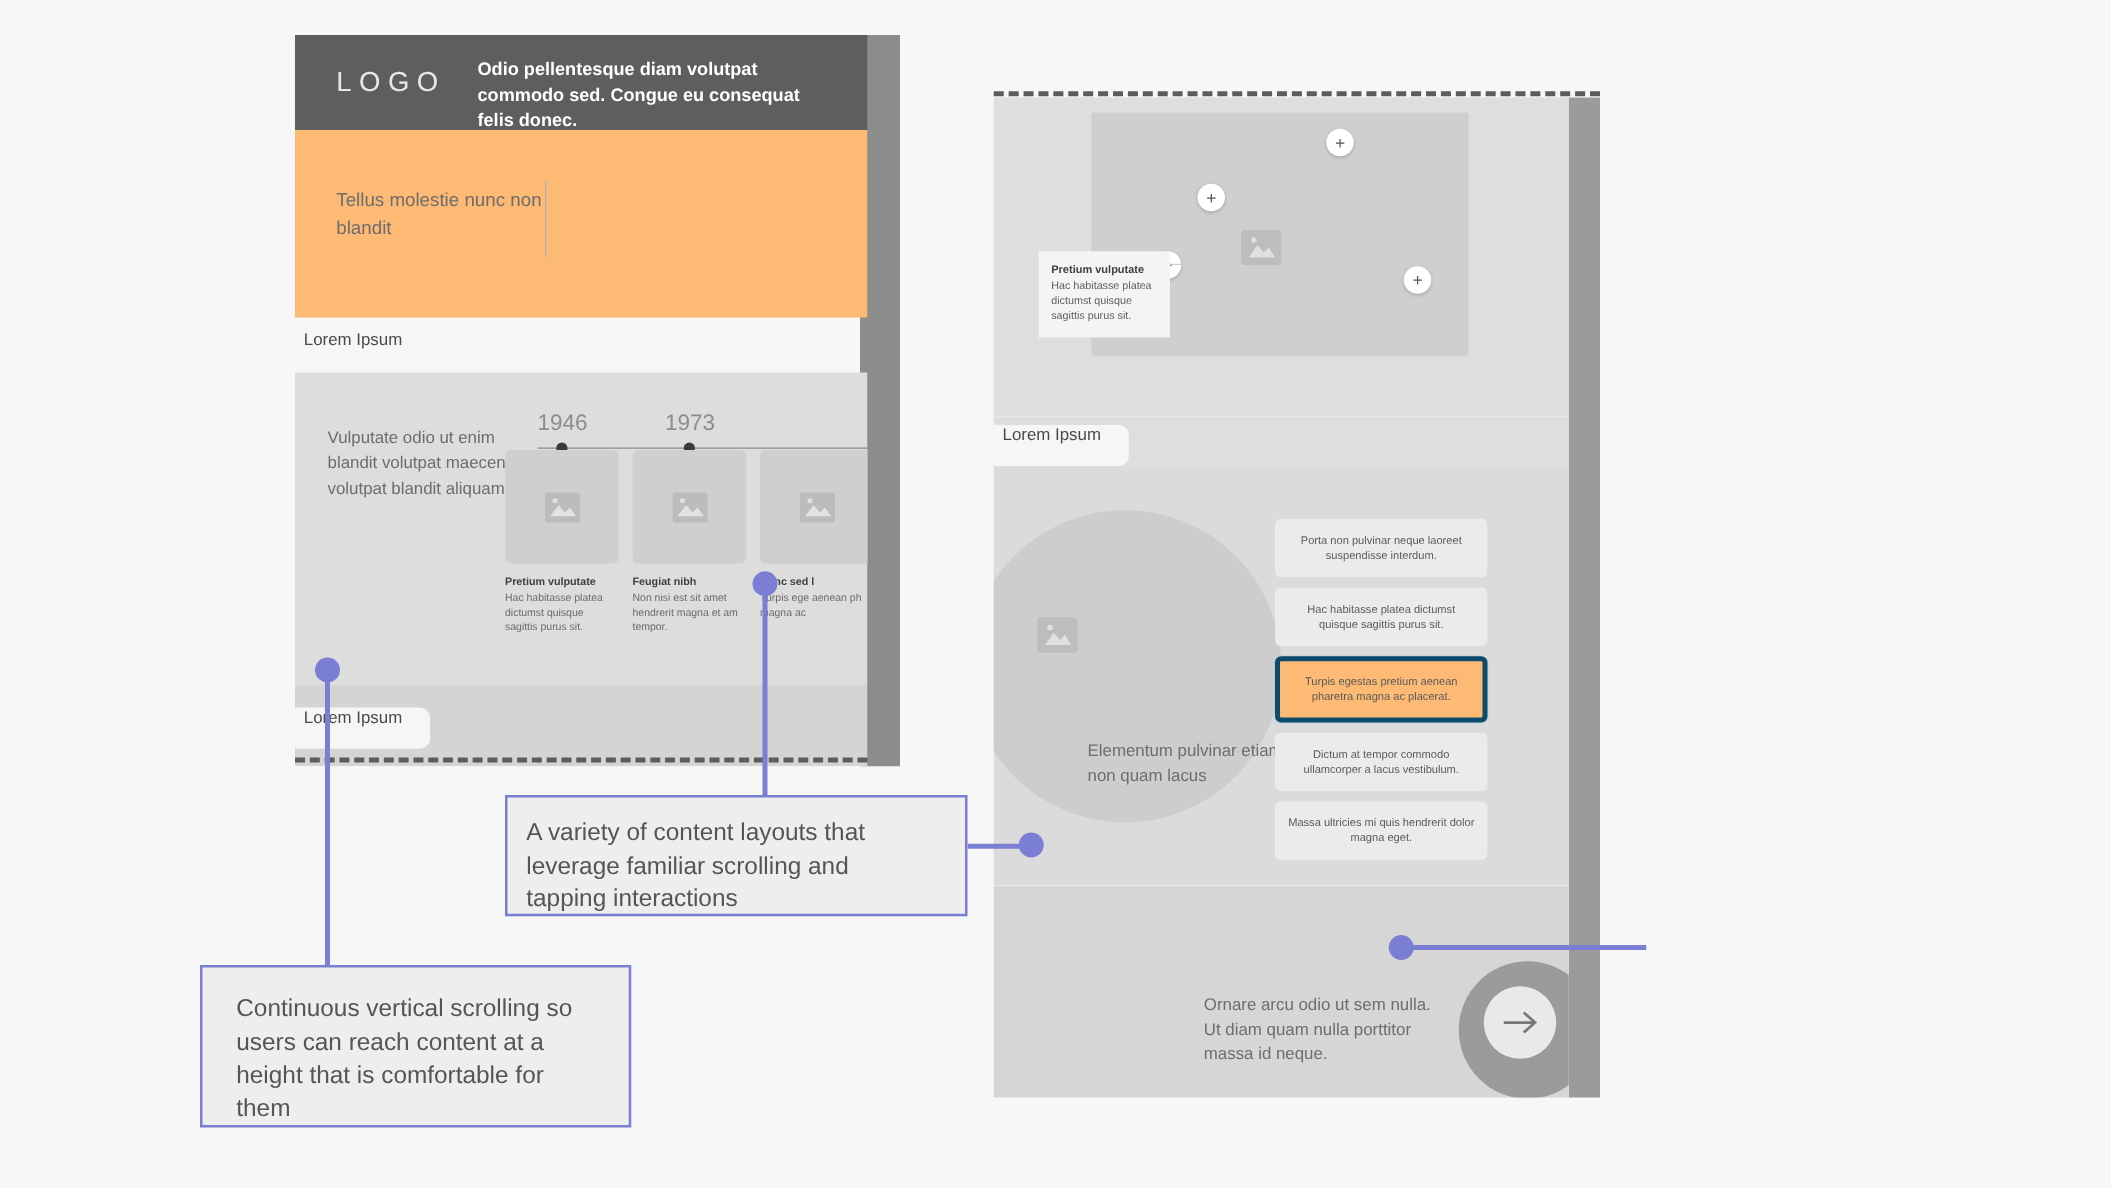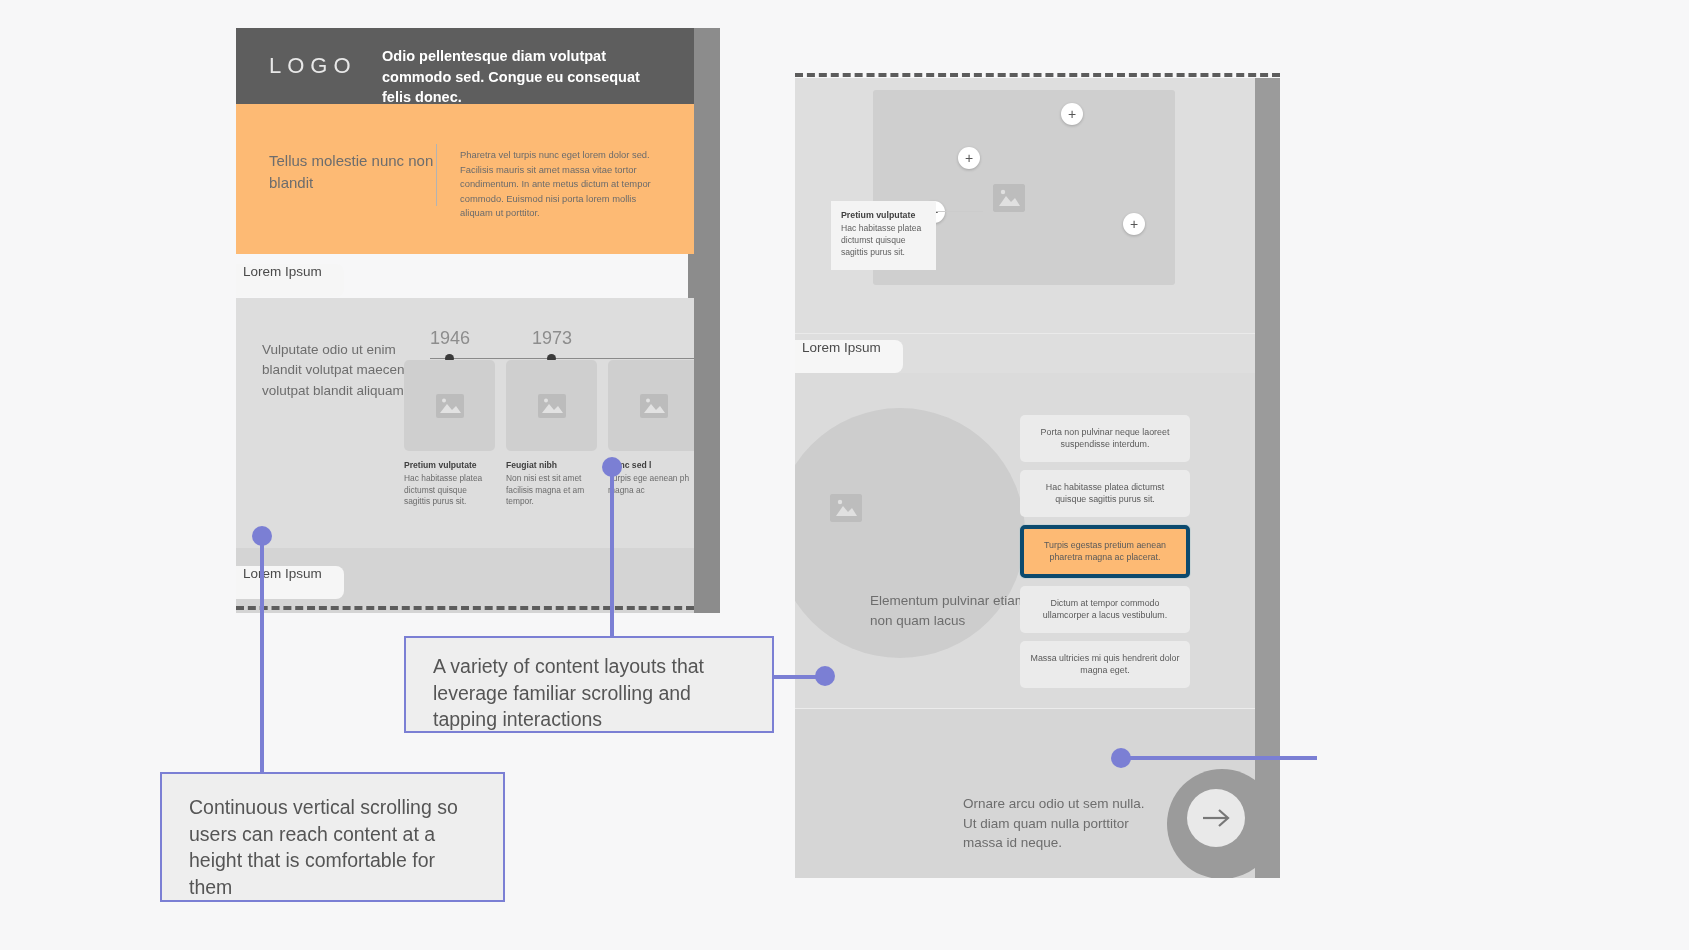--- a/index.html
+++ b/index.html
@@ -82,21 +82,21 @@
   #r-arrow-blob{position:absolute;left:372px;top:60px;width:110px;height:110px;border-radius:50%;background:#9b9b9b;}
   #r-arrow-circle{position:absolute;left:392px;top:80px;width:58px;height:58px;border-radius:50%;background:#e9e9e9;
                   display:flex;align-items:center;justify-content:center;}
 
   
   .callout{position:absolute;background:#eeeeee;border:2px solid #7b7fd4;box-sizing:border-box;}
   .callout-text{color:#555555;font-size:19.5px;line-height:1.36;}
   #co-continuous{left:160px;top:772px;width:345px;height:130px;}
   #co-continuous .callout-text{margin:20px 0 0 27px;width:290px;}
   #co-variety{left:404px;top:636px;width:370px;height:97px;}
-  #co-variety .callout-text{margin:15px 0 0 27px;width:320px;}
+  #co-variety .callout-text{margin:15px 0 0 15px;width:320px;}
   #co-flexibility{left:1315px;top:700px;width:292px;height:96px;}
   #co-flexibility .callout-text{margin:15px 0 0 30px;width:240px;}
 
   .conn-line{position:absolute;background:#7b7fd4;}
   .conn-dot{position:absolute;width:20px;height:20px;border-radius:50%;background:#7b7fd4;}
 
   .vline{width:4px;}
   .hline{height:4px;}
 </style>
 </head>
@@ -110,21 +110,20 @@
     <div id="left-frame">
 
       <div id="left-header">
         <div id="left-logo">LOGO</div>
         <div id="left-headline">Odio pellentesque diam volutpat commodo sed. Congue eu consequat felis donec.</div>
       </div>
 
       <div id="left-intro">
         <div id="intro-title">Tellus molestie nunc non blandit</div>
         <div id="intro-rule"></div>
-        <div id="intro-body">Pharetra vel turpis nunc eget lorem dolor sed. Facilisis mauris sit amet massa vitae tortor condimentum. In ante metus dictum at tempor commodo. Euismod nisi porta lorem mollis aliquam ut porttitor.</div>
       </div>
 
       <div class="tab-chip" id="left-tab-1">
         <span>Lorem Ipsum</span>
       </div>
 
       <div id="left-timeline">
         <div id="tl-desc">Vulputate odio ut enim blandit volutpat maecenas volutpat blandit aliquam.</div>
         <div id="tl-axis"></div>
 
@@ -151,21 +150,21 @@
 
         <div class="tl-card" style="left:270px;">
           <div class="tl-thumb">
             <svg width="30" height="26" viewBox="0 0 30 26">
                 <rect x="1" y="1" width="28" height="24" rx="2" fill="#bcbcbc"></rect>
                 <path d="M5 20 L12 11 L17 17 L21 13 L26 20 Z" fill="#e2e2e2"></path>
                 <circle cx="9" cy="7.5" r="2" fill="#e2e2e2"></circle>
               </svg>
           </div>
           <div class="tl-ttl">Feugiat nibh</div>
-          <div class="tl-txt">Non nisi est sit amet facilisis magna et am tempor.</div>
+          <div class="tl-txt">Non nisi est sit amet hendrerit magna et am tempor.</div>
         </div>
 
         <div class="tl-card" style="left:372px;">
           <div class="tl-thumb">
             <svg width="30" height="26" viewBox="0 0 30 26">
                 <rect x="1" y="1" width="28" height="24" rx="2" fill="#bcbcbc"></rect>
                 <path d="M5 20 L12 11 L17 17 L21 13 L26 20 Z" fill="#e2e2e2"></path>
                 <circle cx="9" cy="7.5" r="2" fill="#e2e2e2"></circle>
               </svg>
           </div>

